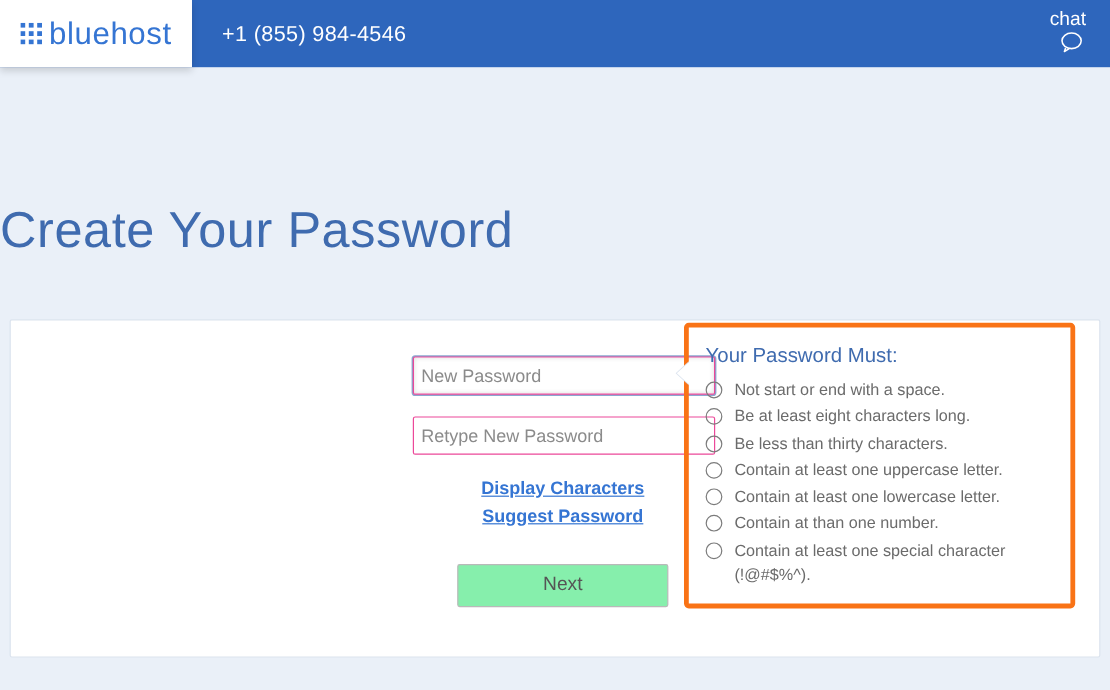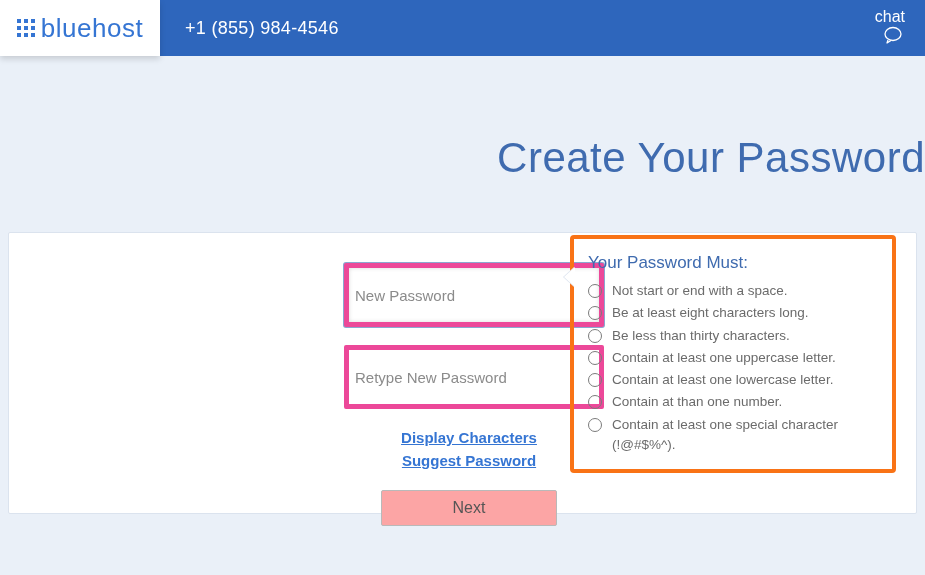--- a/index.html
+++ b/index.html
@@ -55,22 +55,22 @@
     margin-right: 20px;
     display: flex;
     align-items: center;
     font-size: 16px;
     font-weight: 300;
     cursor: pointer;
     flex-direction: column;
   }
   .chat svg { margin-left: 6px; }
   .hero {
-    padding-top: 78px;
-    text-align: right;
+    padding-top: 112px;
+    text-align: left;
   }
   .hero h1 {
     margin: 0;
     font-size: 42px;
     font-weight: 300;
     color: #3f6baf;
     letter-spacing: 0.5px;
   }
   .panel {
     margin: 50px 8px 0 8px;
@@ -84,47 +84,47 @@
   .form-area {
     position: absolute;
     left: 335px;
     top: 30px;
     width: 250px;
     text-align: center;
   }
   .txt {
     width: 238px;
     height: 30px;
-    padding: 12px 6px;
-    border: 5px solid #ec4899;
+    padding: 0 6px;
+    border: 1px solid #ec4899;
     border-radius: 2px;
     font-size: 15px;
     color: #a21caf;
     outline: none;
   }
   .txt::placeholder { color: #8b8b8b; }
   .txt.focus {
     box-shadow: 0 0 0 1px #8aa8d0, inset 0 0 4px rgba(0,0,0,0.15);
   }
   .gap { height: 18px; }
   .linkish {
     color: #3575d3;
     text-decoration: underline;
     font-size: 15px;
     font-weight: 700;
     cursor: pointer;
     line-height: 1.5;
   }
   .links { margin-top: 18px; }
   .next-btn {
-    margin-top: 18px;
+    margin-top: 28px;
     width: 176px;
     height: 36px;
     border: 1px solid #b9b9b9;
-    background: #fca5a5;
+    background: #86efac;
     border-radius: 2px;
     font-size: 16px;
     font-weight: 300;
     color: #555;
     cursor: pointer;
   }
   .rules-box {
     position: absolute;
     right: 20px;
     top: 2px;

